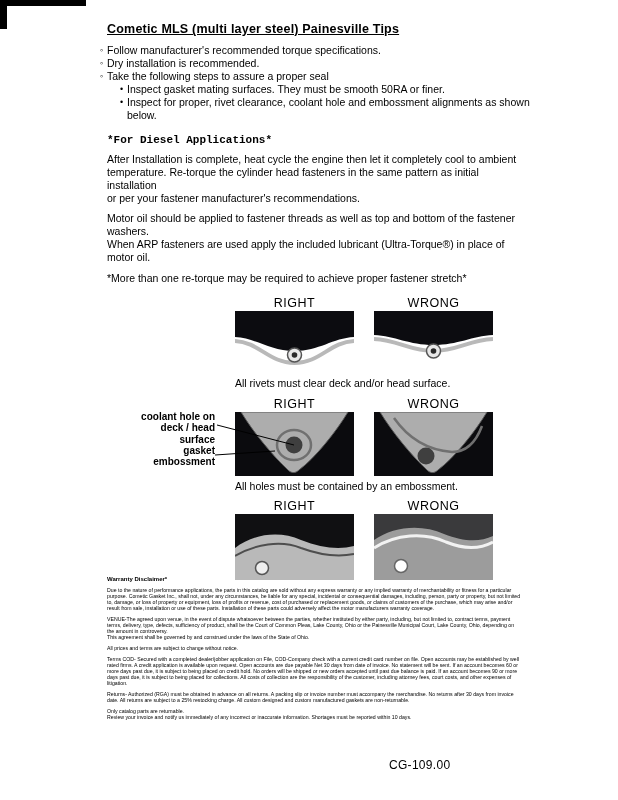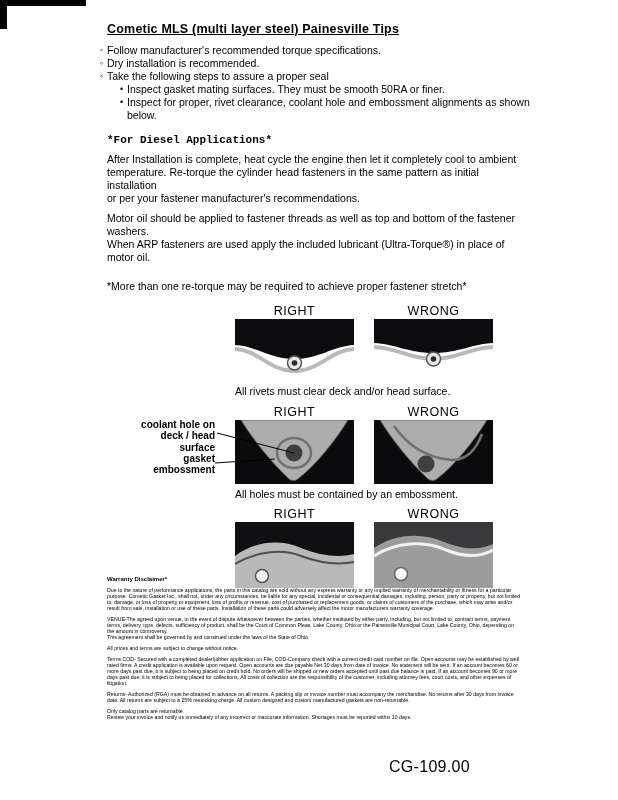--- a/index.html
+++ b/index.html
@@ -21,21 +21,21 @@
   .tips { margin-top:8px; font-size:10.5px; }
   .bline { display:flex; line-height:13px; }
   .bline .mk { flex:0 0 auto; }
   .l1 { margin-left:5px; }
   .l1 .mk { width:7px; font-size:9px; }
   .l2 { margin-left:25px; }
   .l2 .mk { width:7px; font-size:9px; }
 
   .diesel-h { margin-left:12px; margin-top:12px; font-size:11px; font-weight:bold;font-family:Liberation Mono, monospace; }
   .para { margin-left:12px; margin-top:7px; font-size:10.5px; line-height:13px; white-space:pre-line; }
-  .para.note { margin-top:16px; }
+  .para.note { margin-top:8px; }
 
   .diagrams { margin-top:11px; }
   .dia-row { position:relative; margin-bottom:7px; }
   .dia-labels { display:flex; margin-left:140px; height:15px; font-size:12.5px; letter-spacing:.5px; }
   .dia-labels .lbl { width:119px; text-align:center; }
   .dia-labels .lbl + .lbl { margin-left:20px; }
   .dia-panels { display:flex; margin-left:140px; }
   .panel { width:119px; }
   .panel + .panel { margin-left:20px; }
   .panel svg { display:block; width:119px; }
@@ -43,21 +43,21 @@
 
   .side-label { position:absolute; width:80px; left:40px; text-align:right; font-size:10px; line-height:11.5px; white-space:pre-line;font-weight:bold; }
   .side-label.coolant { top:14px; }
   .side-label.emboss { top:48px; }
   .connector { position:absolute; left:120px; top:14px; width:92px; height:56px; overflow:visible; pointer-events:none; }
 
   .warranty { position:absolute; left:107px; top:576px; width:414px; }
   .warranty-h { font-size:6px; font-weight:bold; margin-bottom:5px; }
   .warranty p { font-size:5.2px; line-height:6px; margin-bottom:5px; white-space:pre-line; }
 
-  .footer { position:absolute; left:389px; top:758px; font-size:16px; letter-spacing:.3px; }
+  .footer { position:absolute; left:389px; top:758px; font-size:12px; letter-spacing:.3px; }
 </style>
 </head>
 <body>
 
 <div>
 
   <div class="corner-h"></div>
   <div class="corner-v"></div>
 
   <div class="content">

